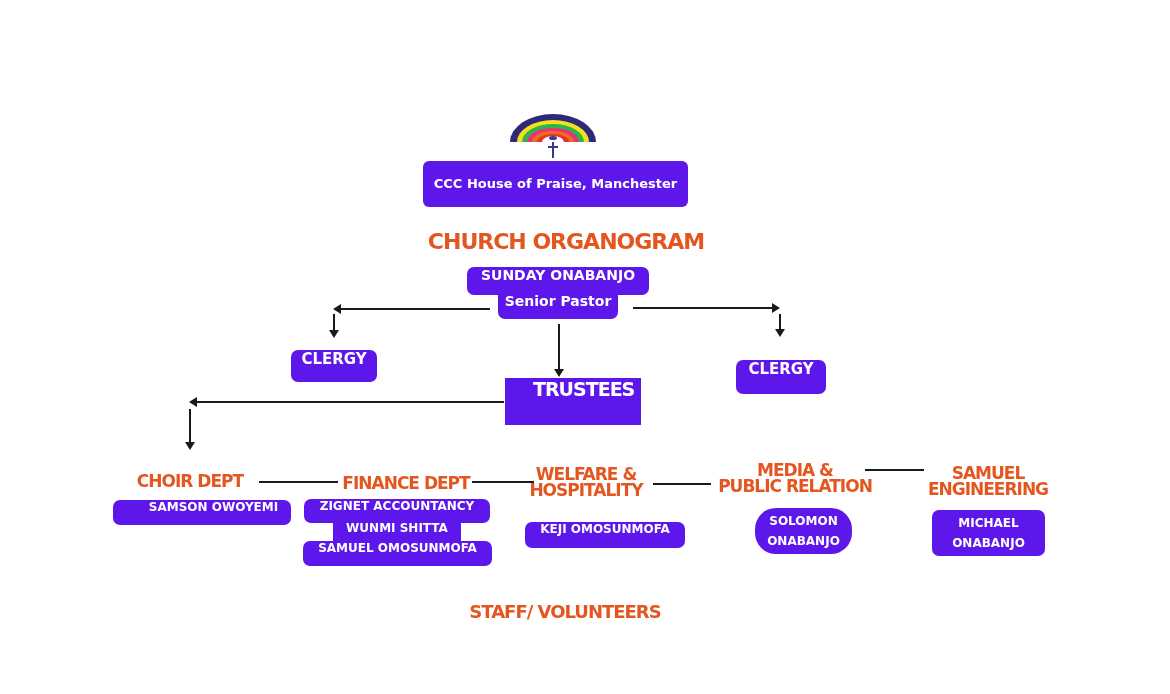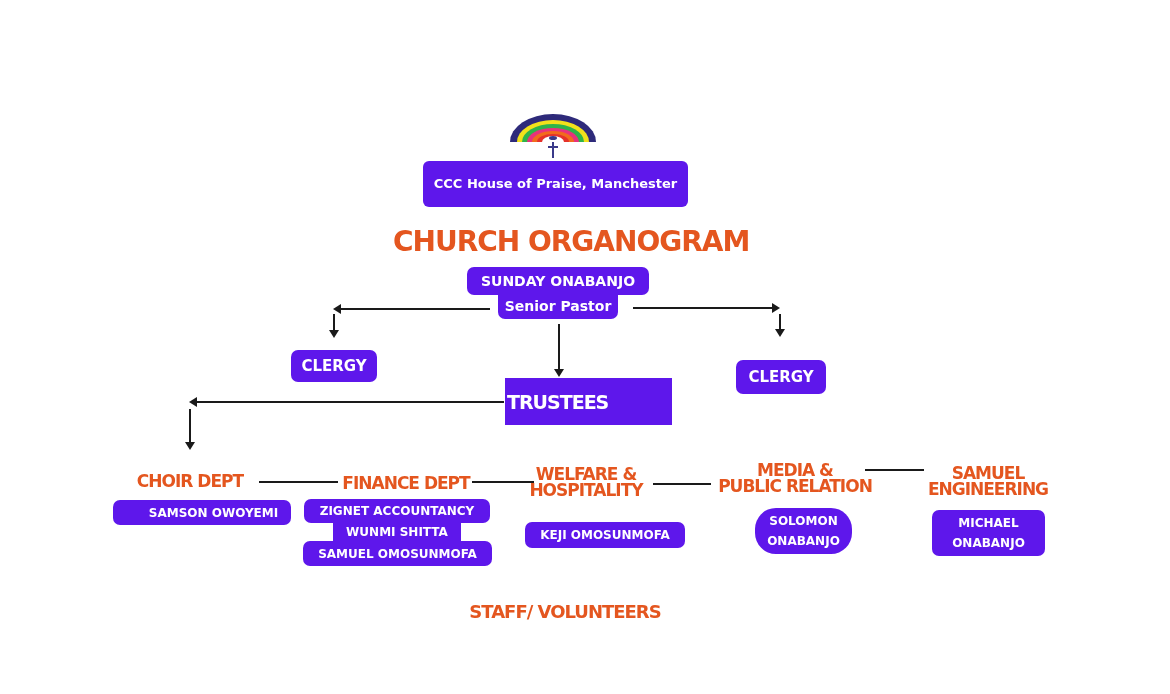--- a/index.html
+++ b/index.html
@@ -1,21 +1,21 @@
 <!DOCTYPE html>
 <html><head>
 <meta charset="utf-8">
 <style>
   html, body { margin: 0; padding: 0; background: #ffffff; }
   body { width: 1170px; height: 694px; position: relative; overflow: hidden; font-family: "Liberation Sans", sans-serif; }
   .abs { position: absolute; }
   .pill {
     position: absolute; background: #5e17eb; color: #ffffff; font-weight: bold;
     font-family: "DejaVu Sans", sans-serif; border-radius: 7px; text-align: center;
-    display: flex; align-items: center; justify-content: center; white-space: nowrap;
+    display: flex; justify-content: center; white-space: nowrap;
   }
   .heading {
     position: absolute; color: #e4561f; font-weight: bold; font-family: "DejaVu Sans", sans-serif;
     text-align: center; white-space: nowrap; letter-spacing: -1px; line-height: 18px;
   }
   .hline { position: absolute; height: 2px; background: #1a1a1a; }
   .vline { position: absolute; width: 2px; background: #1a1a1a; }
   .ah-left { position: absolute; width: 0; height: 0; border-top: 5px solid transparent; border-bottom: 5px solid transparent; border-right: 8px solid #1a1a1a; }
   .ah-right { position: absolute; width: 0; height: 0; border-top: 5px solid transparent; border-bottom: 5px solid transparent; border-left: 8px solid #1a1a1a; }
   .ah-down { position: absolute; width: 0; height: 0; border-left: 5px solid transparent; border-right: 5px solid transparent; border-top: 8px solid #1a1a1a; }
@@ -36,21 +36,21 @@
     <ellipse cx="45" cy="26" rx="4" ry="2" fill="#3a3a8a"></ellipse>
     <rect x="44" y="30" width="2" height="16" fill="#3a3a8a"></rect>
     <rect x="40" y="34" width="10" height="2" fill="#3a3a8a"></rect>
   </svg>
 </div>
 
 <div class="pill" style="left:423px; top:161px; width:265px; height:46px; flex-direction:column; font-size:13px; line-height:20px; border-radius:6px;">
   <span class="sub-line">CCC House of Praise, Manchester</span>
 </div>
 
-<div class="heading" style="left:393px; top:230px; width:300px; font-size:28px; line-height:24px;">CHURCH ORGANOGRAM</div>
+<div class="heading" style="left:416px; top:230px; width:300px; font-size:22px; line-height:24px;">CHURCH ORGANOGRAM</div>
 
 <div class="pill" style="left:467px; top:267px; width:182px; height:28px; font-size:14px;">
   <span>SUNDAY ONABANJO</span>
 </div>
 <div class="pill" style="left:498px; top:293px; width:120px; height:26px; font-size:14px; border-radius:0 0 7px 7px;">
   <span>Senior Pastor</span>
 </div>
 
 <div class="hline" style="left:340px; top:308px; width:150px;"></div>
 <div class="ah-left" style="left:333px; top:304px;"></div>
@@ -65,21 +65,21 @@
 <div class="vline" style="left:558px; top:324px; height:46px;"></div>
 <div class="ah-down" style="left:554px; top:369px;"></div>
 
 <div class="pill" style="left:291px; top:350px; width:86px; height:32px; font-size:15px;">
   <span>CLERGY</span>
 </div>
 <div class="pill" style="left:736px; top:360px; width:90px; height:34px; font-size:15px;">
   <span>CLERGY</span>
 </div>
 
-<div class="pill" style="left:505px; top:378px; width:167px; height:47px; font-size:19px; border-radius:0; justify-content:flex-start; padding-left:2px; box-sizing:border-box; letter-spacing:-1px;">
+<div class="pill" style="left:505px; top:378px; width:136px; height:47px; font-size:19px; border-radius:0; justify-content:flex-start; padding-left:28px; box-sizing:border-box; letter-spacing:-1px;">
   <span>TRUSTEES</span>
 </div>
 
 <div class="hline" style="left:196px; top:401px; width:308px;"></div>
 <div class="ah-left" style="left:189px; top:397px;"></div>
 <div class="vline" style="left:189px; top:409px; height:34px;"></div>
 <div class="ah-down" style="left:185px; top:442px;"></div>
 
 <div class="hline" style="left:259px; top:481px; width:79px;"></div>
 <div class="hline" style="left:472px; top:481px; width:62px;"></div>

